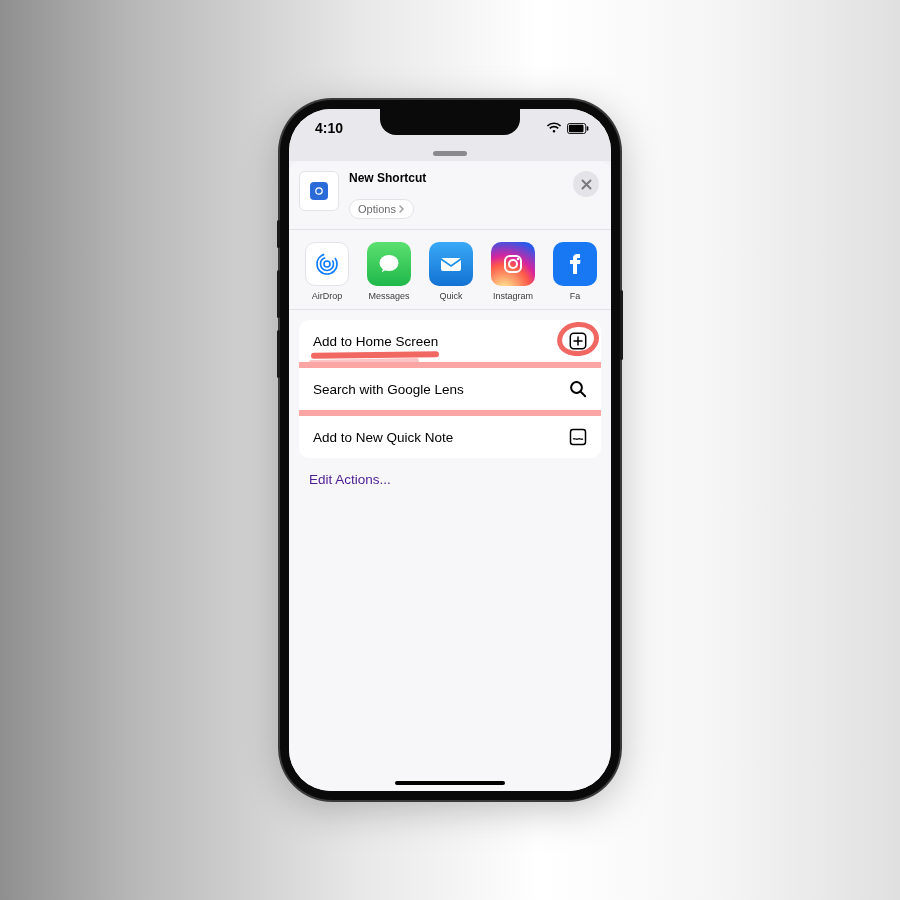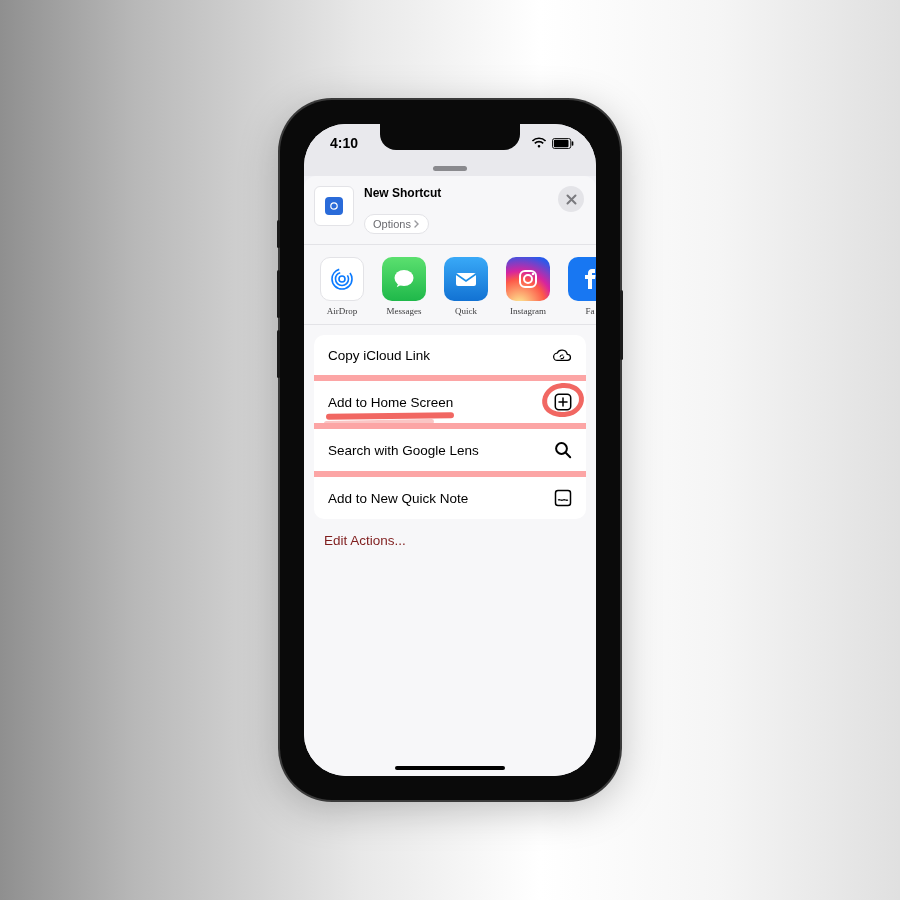--- a/index.html
+++ b/index.html
@@ -11,21 +11,21 @@
     align-items: center;
     justify-content: center;
   }
 
   
   .phone {
     width: 340px;
     height: 700px;
     background: #0a0a0a;
     border-radius: 52px;
-    padding: 24px;
+    padding: 9px;
     position: relative;
     box-shadow: 0 0 0 2px #3a3a3a, 0 8px 40px rgba(0,0,0,0.25);
   }
   .side-btn { position:absolute; background:#1a1a1a; border-radius:2px; }
   .sb-left1 { left:-3px; top:120px; width:3px; height:28px; }
   .sb-left2 { left:-3px; top:170px; width:3px; height:48px; }
   .sb-left3 { left:-3px; top:230px; width:3px; height:48px; }
   .sb-right { right:-3px; top:190px; width:3px; height:70px; }
 
   .screen {
@@ -119,21 +119,20 @@
     padding: 12px 14px 8px 14px;
     overflow:hidden;
     border-bottom: 1px solid #e3e3e7;
   }
   .share-item {
     width:48px;
     display:flex; flex-direction:column; align-items:center;
     font-size:9px; color:#3c3c3e;
     gap:5px;
     flex-shrink:0;
-    font-family:Liberation Serif, serif;
   }
   .share-icon {
     width:44px; height:44px; border-radius:10px;
     display:flex; align-items:center; justify-content:center;
   }
   .ic-airdrop { background:#fff; border:1px solid #e3e3e7; }
   .ic-messages { background:#34d058; background: linear-gradient(180deg,#5be06f,#1fb84a); }
   .ic-mail { background:#1c8fe8; background: linear-gradient(180deg,#39a9f7,#1272d3); }
   .ic-insta { background: radial-gradient(circle at 30% 110%, #fdf497 0%, #fd5949 45%, #d6249f 60%, #285AEB 90%); }
   .ic-fb { background:#1877f2; }
@@ -151,21 +150,21 @@
     font-size:13.5px;
     color:#000;
     position:relative;
   }
   .action-row + .action-row { border-top:6px solid #fca5a5; }
   .action-row svg { flex-shrink:0; }
 
   .edit-link {
     padding: 14px 20px;
     font-size:13.5px;
-    color:#7f1d1d;
+    color:#4c1d95;
   }
 
   
   .marker-underline {
     position:absolute;
     left:12px; bottom:4px;
     width:128px; height:6px;
     background:#f05a55;
     border-radius:4px;
     opacity:0.92;
@@ -299,27 +298,20 @@
             <svg width="24" height="24" viewBox="0 0 24 24">
                 <path d="M14 6h3V2h-3c-2.5 0-4 1.7-4 4v2H7v4h3v10h4V12h3l.5-4H14V6.6c0-.5.3-.6.6-.6z" fill="#fff"></path>
               </svg>
           </div>
           <span>Fa</span>
         </div>
       </div>
 
       <div class="action-group">
 
-        <div class="action-row">
-          <span>Copy iCloud Link</span>
-          <svg width="20" height="16" viewBox="0 0 22 16">
-              <path d="M17 14H6a4 4 0 01-.4-8 6 6 0 0111.2 1.2A3.4 3.4 0 0117 14z" fill="none" stroke="#000" stroke-width="1.4"></path>
-              <path d="M9 10a2 2 0 012-2h1M13 10a2 2 0 01-2 2h-1" fill="none" stroke="#000" stroke-width="1.2" stroke-linecap="round"></path>
-            </svg>
-        </div>
 
         <div class="action-row">
           <span>Add to Home Screen</span>
           <svg width="18" height="18" viewBox="0 0 18 18">
               <rect x="1.3" y="1.3" width="15.4" height="15.4" rx="3.5" fill="none" stroke="#000" stroke-width="1.5"></rect>
               <path d="M9 5v8M5 9h8" stroke="#000" stroke-width="1.5" stroke-linecap="round"></path>
             </svg>
           <div class="marker-underline"></div>
           <div class="marker-fade"></div>
           <div class="marker-circle"></div>

